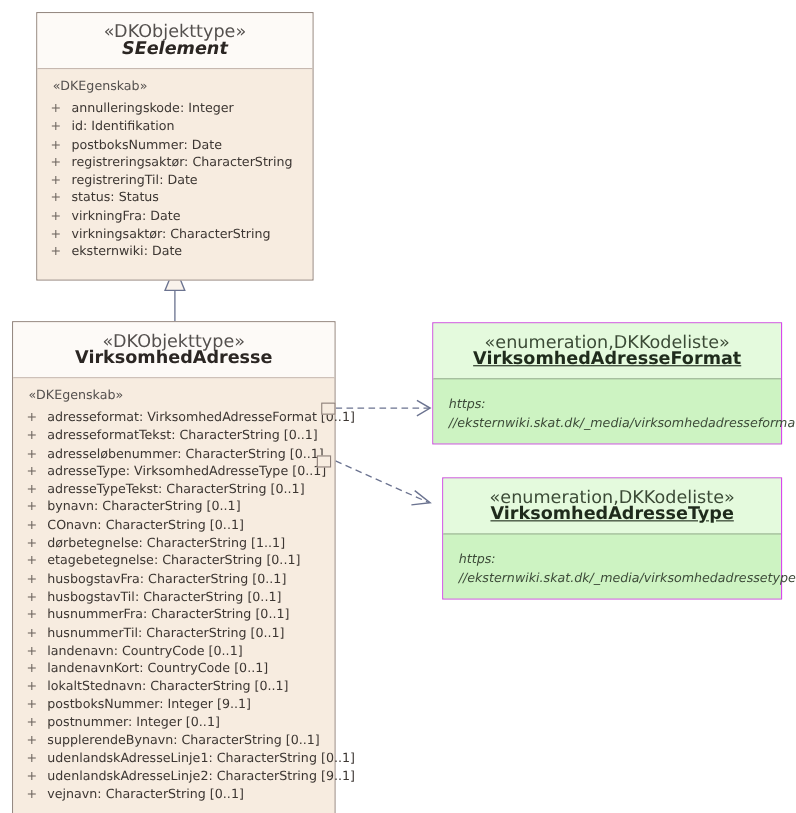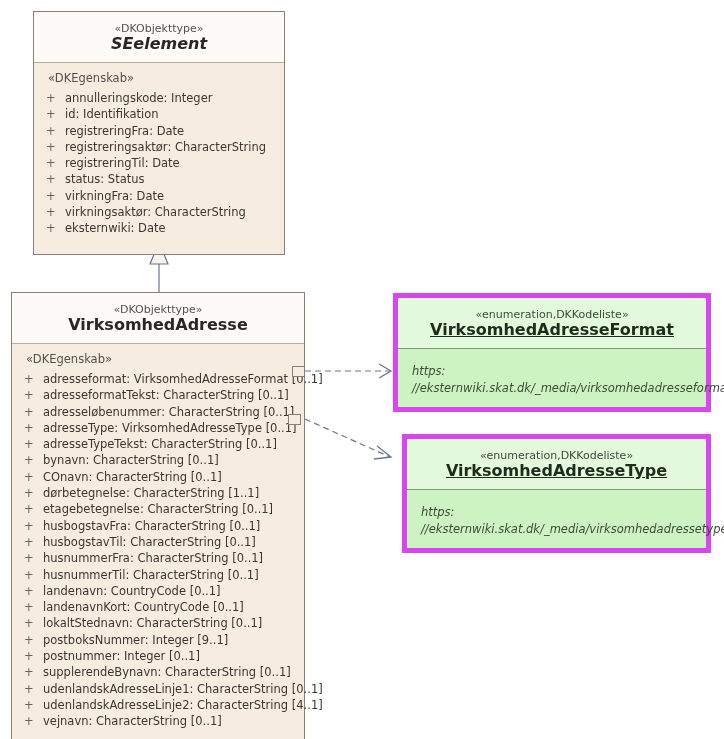--- a/index.html
+++ b/index.html
@@ -33,21 +33,21 @@
     border-bottom: 1px solid #b9a99e;
     text-align: center;
     padding: 9px 6px 10px 6px;
   }
   .uml-class .body {
     background: #f7ece0;
     padding: 7px 0 17px 0;
   }
   .stereo {
     display: block;
-    font-size: 11px;
+    font-size: 16px;
     color: #54504e;
     line-height: 15px;
   }
   .cls-name {
     display: block;
     font-size: 16px;
     font-weight: bold;
     color: #2b2623;
     line-height: 16px;
   }
@@ -72,21 +72,21 @@
     width: 19px;
     flex: 0 0 19px;
     color: #6b635d;
   }
   .attr .sig { flex: 1 1 auto; }
 
   
   .uml-enum {
     position: absolute;
     box-sizing: border-box;
-    border: 5px solid #d946ef;
+    border: 1px solid #d946ef;
     background: #cdf3c2;
   }
   .uml-enum .hdr {
     background: #e4fadd;
     border-bottom: 1px solid #7f9b76;
     text-align: center;
     padding: 9px 6px 10px 6px;
   }
   .uml-enum .hdr .stereo { color: #3b4a36; }
   .uml-enum .hdr .cls-name { color: #1f2b1c; text-decoration: underline; }
@@ -155,21 +155,21 @@
       <div class="attr">
         <span class="vis">+</span>
         <span class="sig">annulleringskode: Integer</span>
       </div>
       <div class="attr">
         <span class="vis">+</span>
         <span class="sig">id: Identifikation</span>
       </div>
       <div class="attr">
         <span class="vis">+</span>
-        <span class="sig">registreringFra: Date</span>
+        <span class="sig">postboksNummer: Date</span>
       </div>
       <div class="attr">
         <span class="vis">+</span>
         <span class="sig">registreringsaktør: CharacterString</span>
       </div>
       <div class="attr">
         <span class="vis">+</span>
         <span class="sig">registreringTil: Date</span>
       </div>
       <div class="attr">
@@ -273,21 +273,21 @@
       <div class="attr">
         <span class="vis">+</span>
         <span class="sig">supplerendeBynavn: CharacterString [0..1]</span>
       </div>
       <div class="attr">
         <span class="vis">+</span>
         <span class="sig">udenlandskAdresseLinje1: CharacterString [0..1]</span>
       </div>
       <div class="attr">
         <span class="vis">+</span>
-        <span class="sig">udenlandskAdresseLinje2: CharacterString [4..1]</span>
+        <span class="sig">udenlandskAdresseLinje2: CharacterString [9..1]</span>
       </div>
       <div class="attr">
         <span class="vis">+</span>
         <span class="sig">vejnavn: CharacterString [0..1]</span>
       </div>
     </div>
   </div>
 
   <div class="port" style="left:292px; top:366px;"></div>
   <div class="port" style="left:288px; top:414px;"></div>

